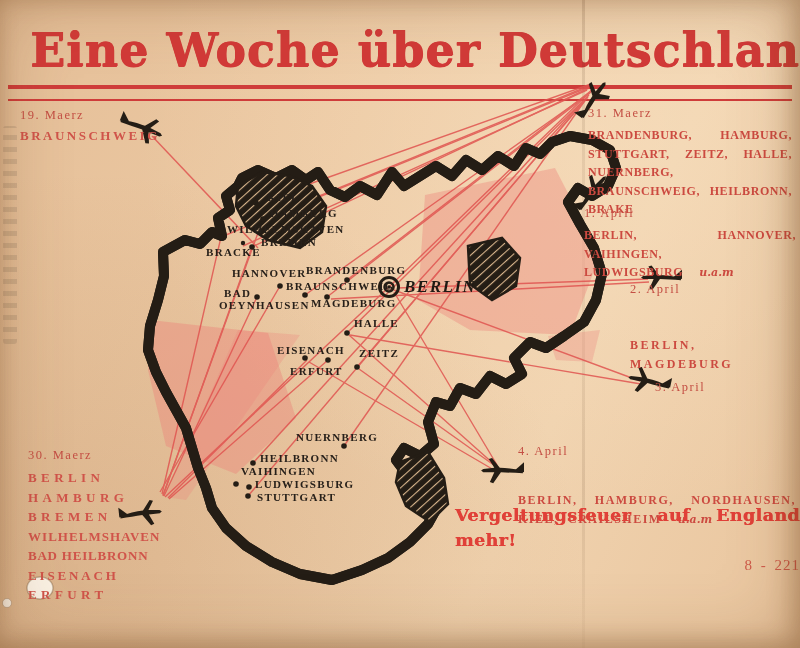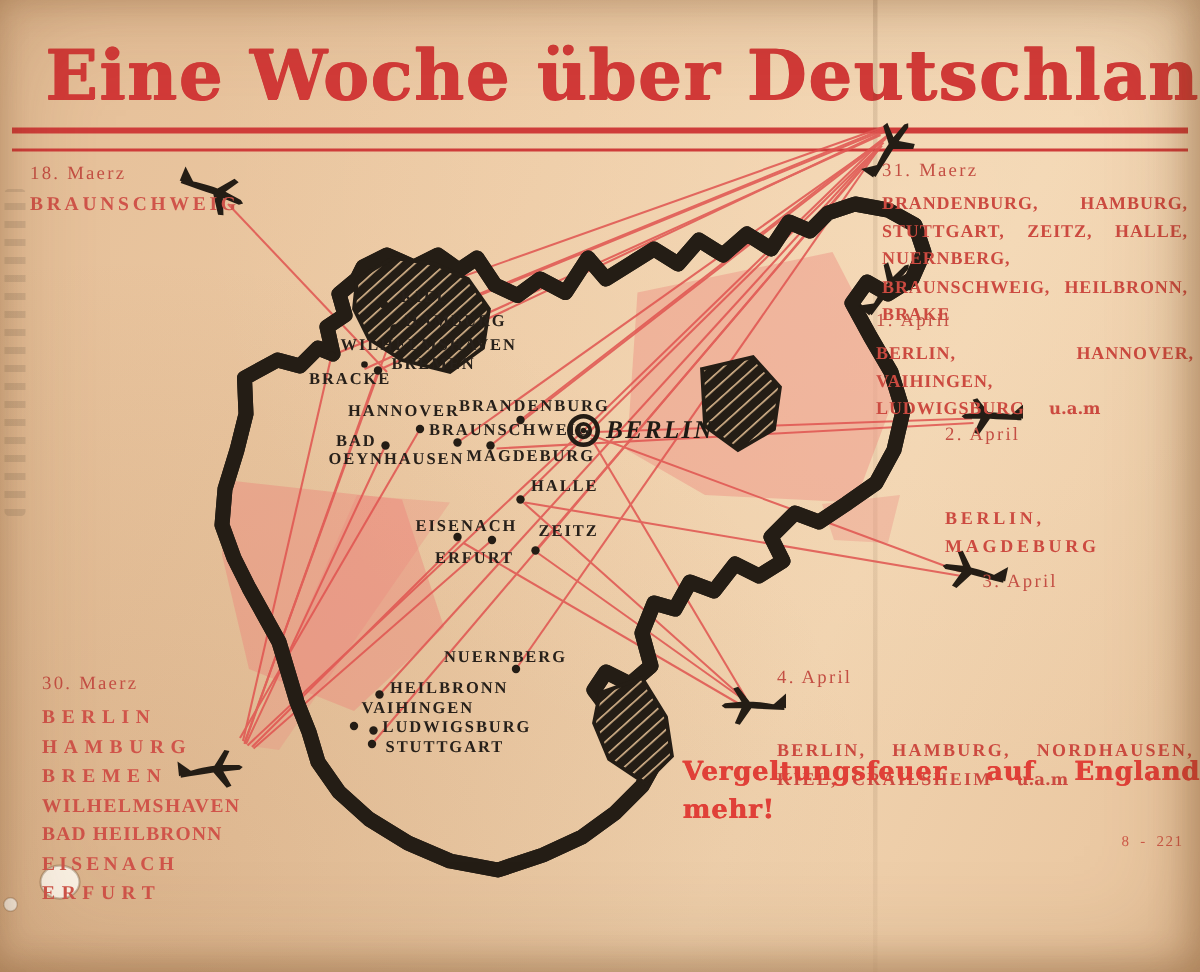--- a/index.html
+++ b/index.html
@@ -24,34 +24,34 @@
   .title-rule{
     position:absolute;left:8px;top:85px;width:784px;height:10px;
     border-top:4px solid #cf3c3a;border-bottom:2px solid #cf3c3a;
   }
   .tblock{position:absolute;color:#c94a42;}
   .date{font-size:12.5px;letter-spacing:1.5px;color:#c44f44;margin-bottom:5px;}
   .cities{
     font-weight:bold;font-size:12px;letter-spacing:.6px;word-spacing:5px;
     line-height:1.55;text-align:justify;color:#cc4a40;
   }
-  .suffix{font-family:"DejaVu Serif",serif;font-weight:bold;font-size:11px;margin-left:16px;letter-spacing:0;}
+  .suffix{font-family:"DejaVu Serif",serif;font-style:italic;font-weight:bold;font-size:11px;margin-left:16px;letter-spacing:0;}
   .biglist div{
     font-weight:bold;font-size:13px;letter-spacing:.34em;line-height:1.5;color:#d0544a;white-space:nowrap;
   }
   .single-city{font-weight:bold;font-size:13px;letter-spacing:2.5px;color:#d0544a;}
   .slogan{
     position:absolute;left:455px;top:503px;width:345px;
     font-family:"DejaVu Serif",serif;font-weight:bold;font-size:17.5px;line-height:1.45;
     color:#e04038;letter-spacing:.4px;word-spacing:3px;text-align:justify;
     text-shadow:.4px 0 #e04038;
   }
   .slogan .code{
     display:block;font-family:"Liberation Serif",serif;font-weight:normal;
-    font-size:10px;color:#cf5a4a;text-align:right;letter-spacing:1px;margin-top:1px;padding-right:11px;text-shadow:none;
+    font-size:15px;color:#cf5a4a;text-align:right;letter-spacing:1px;margin-top:1px;padding-right:0;text-shadow:none;
   }
   .crease{
     position:absolute;left:582px;top:0;width:3px;height:648px;pointer-events:none;
     background:linear-gradient(180deg, rgba(80,50,25,.16), rgba(80,50,25,.05) 40%, rgba(80,50,25,.12) 75%, rgba(80,50,25,.03));
   }
   .bleed{
     position:absolute;left:3px;top:126px;width:14px;height:218px;opacity:.55;border-radius:3px;
     background:repeating-linear-gradient(0deg, rgba(95,85,70,.30) 0 5px, transparent 5px 12px);
     filter:blur(.4px);
   }
@@ -201,21 +201,21 @@
       <use href="#plane" transform="translate(141,513) rotate(-6) scale(1.1)"></use>
     </g>
 
     <g>
       <ellipse cx="40" cy="588" rx="13" ry="11" fill="#fbf3e6" stroke="rgba(90,60,30,.3)" stroke-width="1.5"></ellipse>
       <circle cx="7" cy="603" r="4.5" fill="#fbf3e6" stroke="rgba(90,60,30,.25)" stroke-width="1"></circle>
     </g>
   </svg>
 
   <div class="tblock" style="left:20px;top:108px;width:150px;">
-    <div class="date">18. Maerz</div>
+    <div class="date">19. Maerz</div>
     <div class="single-city">BRAUNSCHWEIG</div>
   </div>
 
   <div class="tblock" style="left:28px;top:448px;width:140px;">
     <div class="date">30. Maerz</div>
     <div class="biglist">
       <div>BERLIN</div>
       <div>HAMBURG</div>
       <div>BREMEN</div>
       <div style="letter-spacing:.08em">WILHELMSHAVEN</div>

